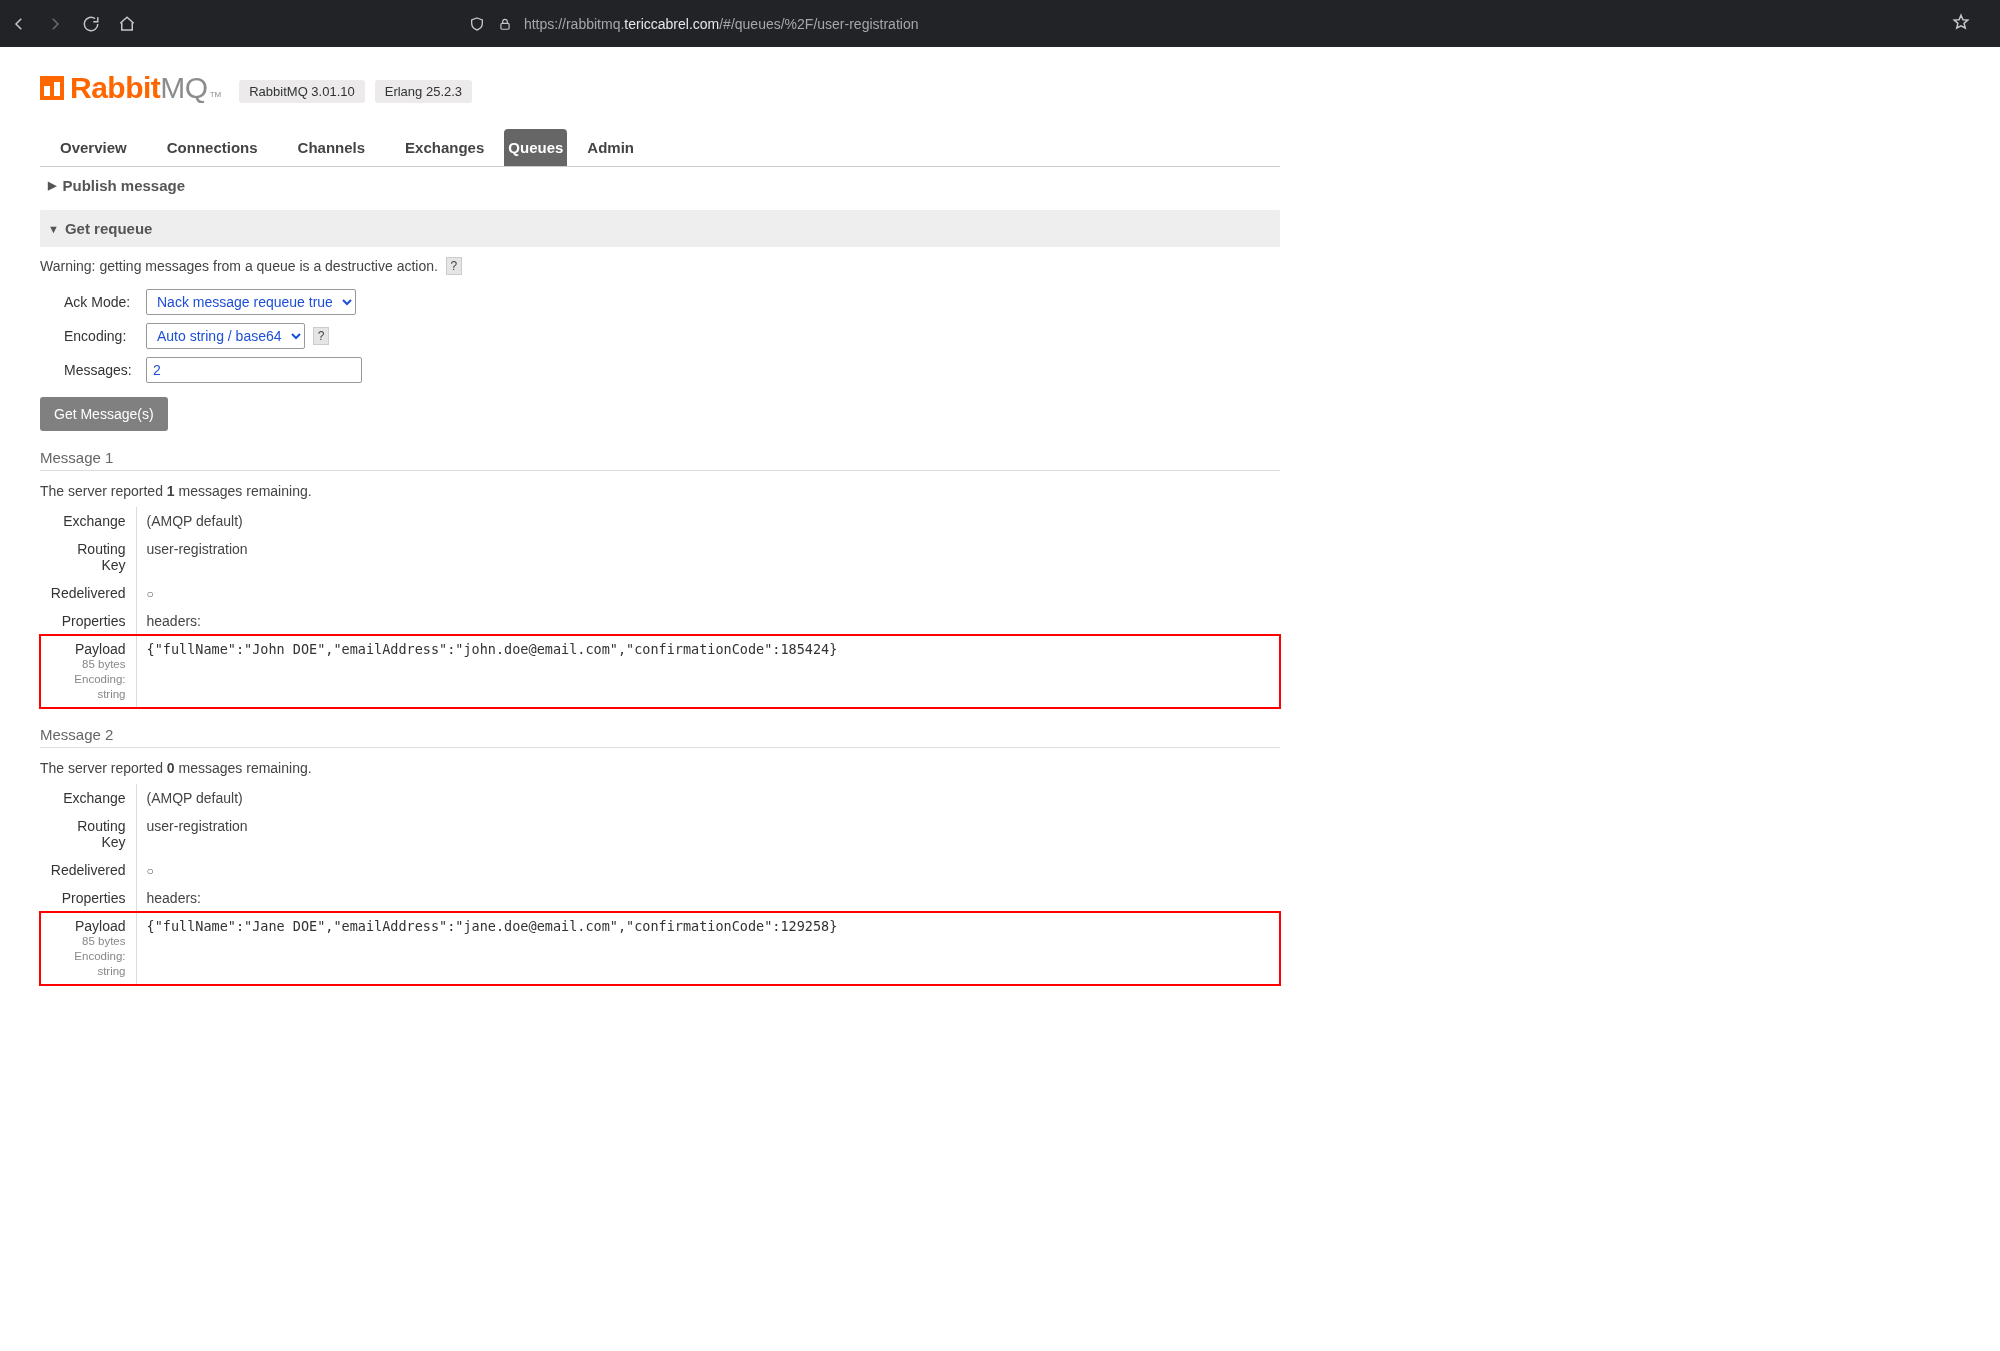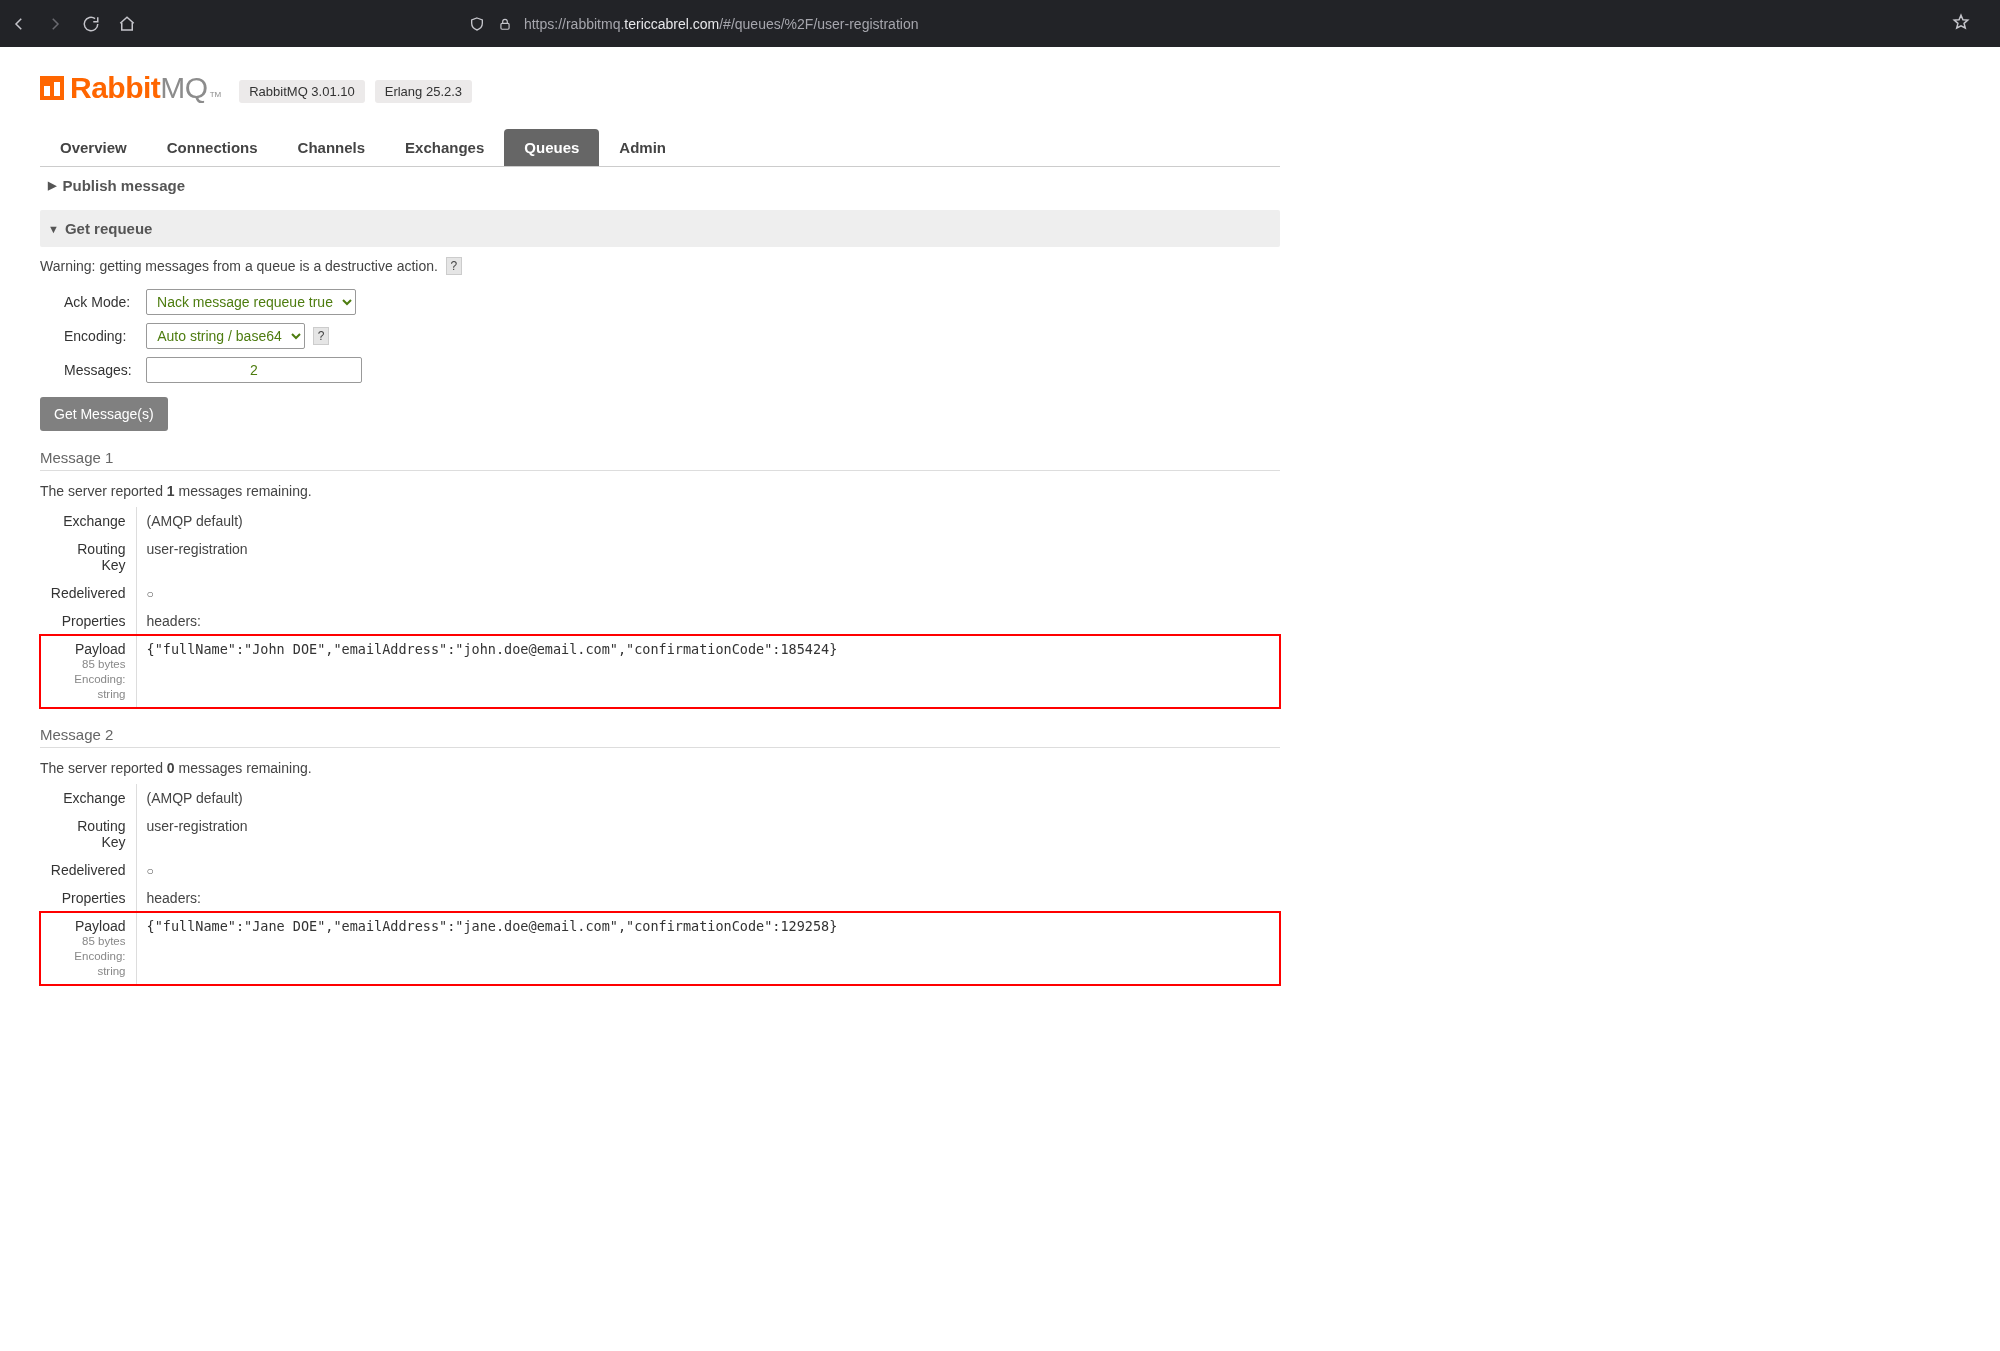--- a/index.html
+++ b/index.html
@@ -70,21 +70,21 @@
   
   .nav {
     display:flex; gap: 0; border-bottom: 1px solid #ccc; align-items: flex-end;
   }
   .nav-item {
     font-weight:700; font-size:15px; color:#444;
     padding: 10px 20px; cursor:pointer;
   }
   .nav-item.active {
     background:#666; color:#fff; border-radius: 4px 4px 0 0;
-    padding: 10px 20px;
+    padding: 10px 4px;
   }
 
   
   .section-closed, .section-open {
     padding: 10px 8px; font-weight:700; font-size:15px; color:#555;
     display:flex; align-items:center; gap:6px;
   }
   .section-open {
     background:#eeeeee;
     border-radius: 2px;
@@ -96,24 +96,23 @@
   .help-box {
     background:#e5e5e5; border:1px solid #ccc;
     width:16px; height:18px; font-size:12px;
     display:flex; align-items:center; justify-content:center;
   }
 
   .form { margin-top: 14px; }
   .form-row { display:flex; align-items:center; margin-bottom:8px; }
   .form-row label { width: 82px; text-align:left; color:#333; font-size:14px;margin-left:24px; }
   select, input[type=text] {
-    border:1px solid #999; background:#fff; color:#4d7c0f;
+    border:1px solid #999; background:#fff; color:#1d4ed8;
     font-size:14px; padding: 3px 6px; height: 26px;
     border-radius: 2px;
-    text-align: center;
   }
   select { min-width: 200px; }
   .msg-input { width: 216px; }
 
   .get-btn {
     margin-top: 6px;
     background: #808080; color:#fff; border:none;
     padding: 9px 14px; font-size:14px; border-radius:3px; cursor:pointer;
   }
 

